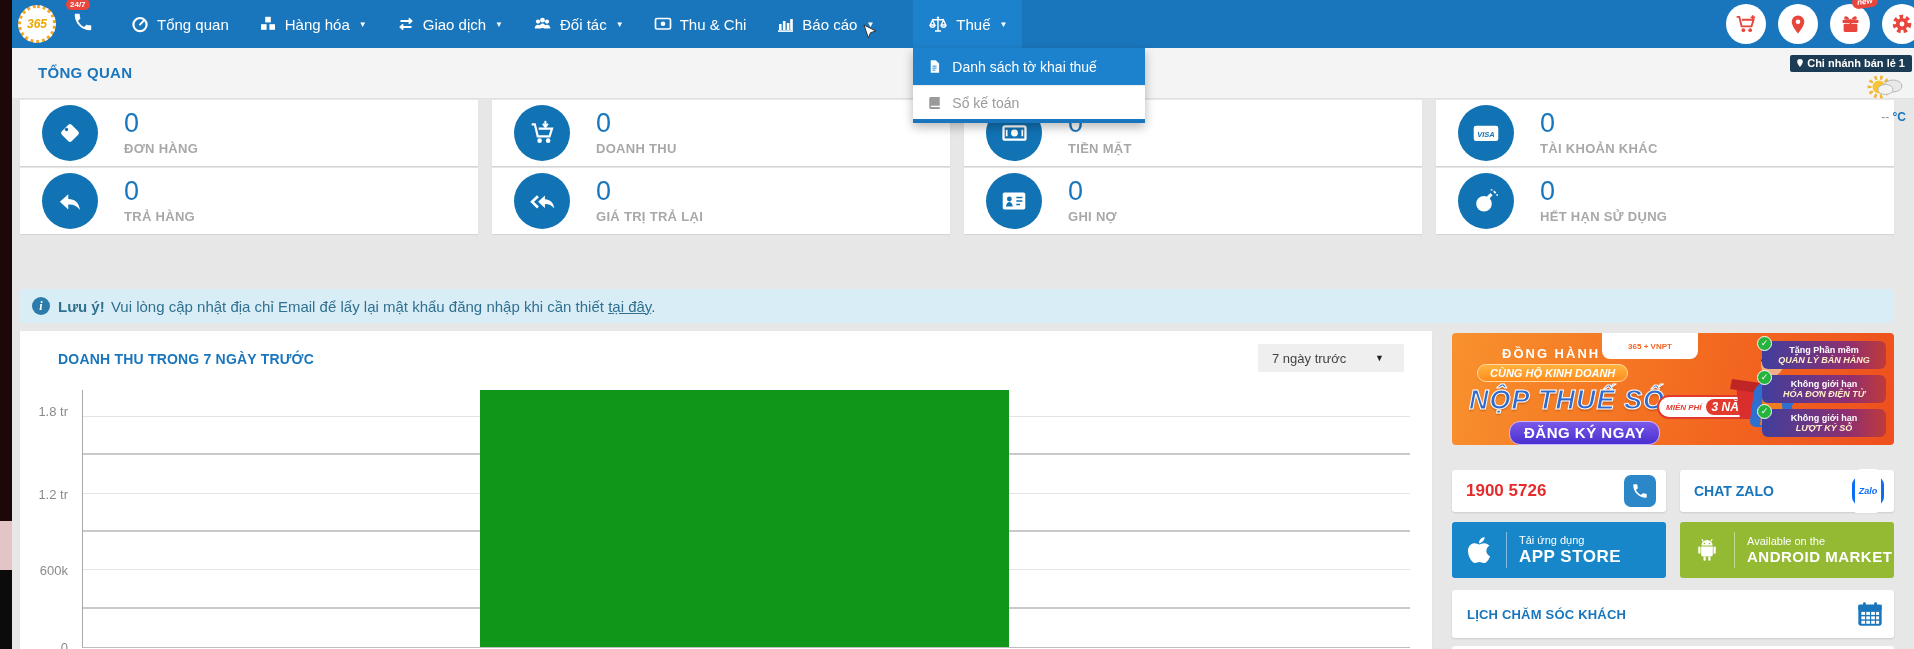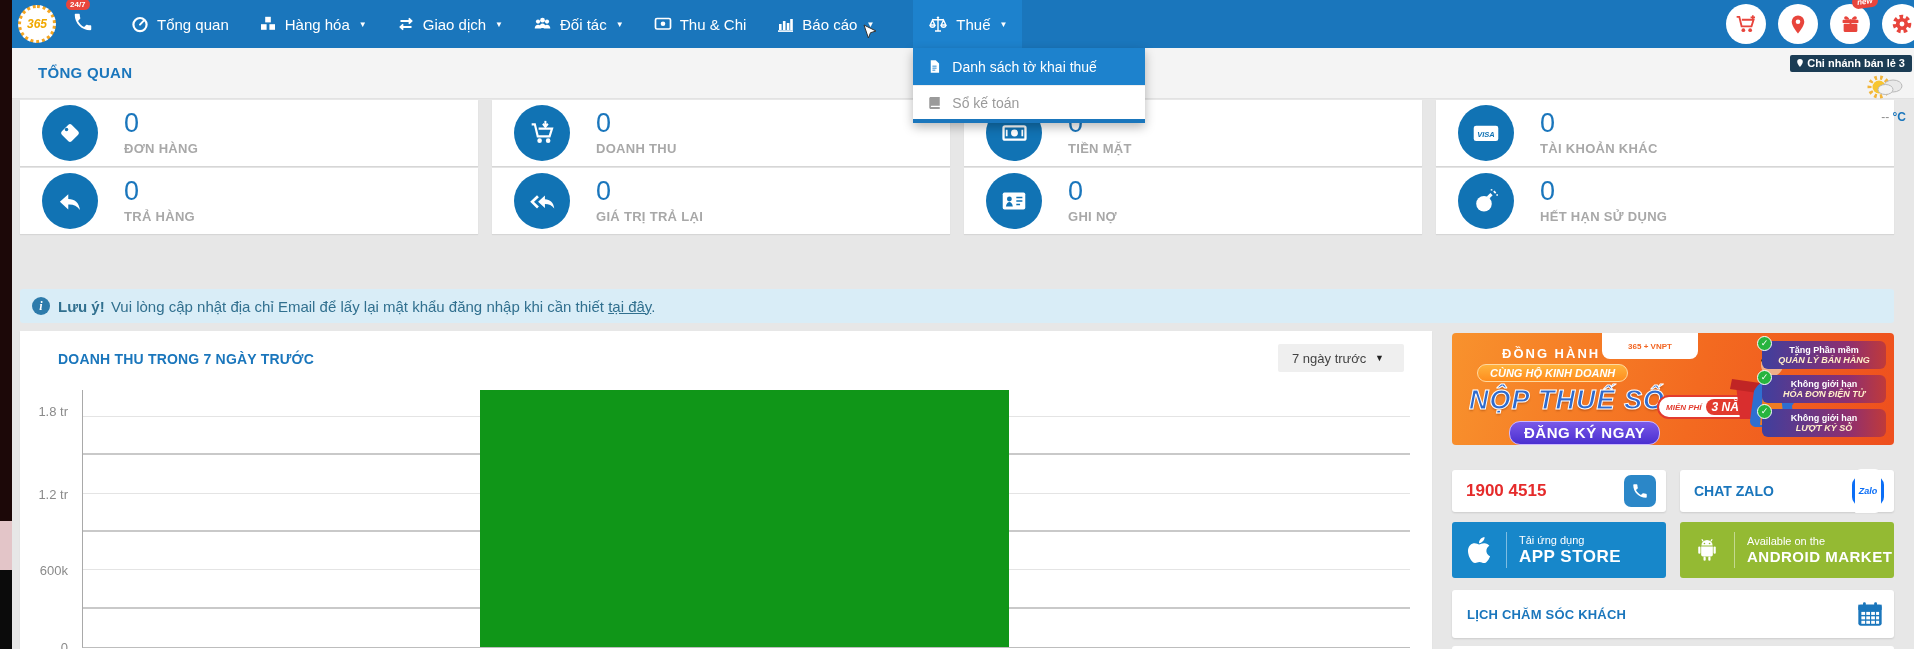--- a/index.html
+++ b/index.html
@@ -58,21 +58,21 @@
           display:flex;align-items:center;gap:8px;padding-left:12px;box-sizing:border-box;color:#31708f;font-size:15px;}
   .info-ic{width:18px;height:18px;border-radius:50%;background:#2d7bab;color:#fff;font-size:12px;font-weight:bold;
            font-style:italic;display:flex;align-items:center;justify-content:center;font-family:"Liberation Serif",serif;}
   .notice b{margin-right:2px;}
   .notice a{color:#31708f;text-decoration:underline;}
 
   
   .chart-panel{position:absolute;left:20px;top:331px;width:1412px;height:318px;background:#fff;
                box-shadow:0 1px 1px rgba(0,0,0,.07);}
   .chart-title{position:absolute;left:38px;top:20px;font-size:14px;font-weight:bold;color:#1a76bc;letter-spacing:.2px;}
-  .range-select{position:absolute;right:28px;top:13px;width:126px;height:28px;background:#efefef;border-radius:2px;
+  .range-select{position:absolute;right:28px;top:13px;width:146px;height:28px;background:#efefef;border-radius:2px;
                 display:flex;align-items:center;justify-content:space-between;padding:0 20px 0 14px;box-sizing:border-box;
                 font-size:13px;color:#444;}
   .range-select .caret2{font-size:9px;color:#222;}
   #yaxis{position:absolute;left:0;top:59px;bottom:1px;width:54px;}
   .ytick{position:absolute;right:6px;width:48px;text-align:right;font-size:13px;color:#8a8a8a;height:16px;line-height:16px;}
   #plot{position:absolute;left:62px;top:59px;right:22px;bottom:1px;border-left:1px solid #a9a9a9;
         border-bottom:1px solid #bdbdbd;}
   .gridline{position:absolute;left:0;right:0;height:2px;background:#c9c9c9;}
   .gridline.major{height:1px;background:#e4e4e4;}
   .chart-bar{position:absolute;bottom:0;}
@@ -269,21 +269,21 @@
   </div>
 
   <svg class="cursor-ptr" width="14" height="18" viewBox="0 0 14 18">
     <path d="M1 1l4.4 13 2.1-5.3 5.5-1.7z" fill="#fff" stroke="#333" stroke-width="1"></path>
   </svg>
 
   <div class="branch">
     <svg width="8" height="10" viewBox="0 0 18 20">
       <path d="M9 1a6.3 6.3 0 0 0-6.3 6.3C2.7 12 9 19 9 19s6.3-7 6.3-11.7A6.3 6.3 0 0 0 9 1z" fill="#fff"></path>
     </svg>
-    <span>Chi nhánh bán lẻ 3</span>
+    <span>Chi nhánh bán lẻ 1</span>
   </div>
 
   <div class="subheader">
     <div class="page-title">TỔNG QUAN</div>
   </div>
 
   <div class="weather">
     <svg width="42" height="32" viewBox="0 0 42 32">
       <circle cx="15" cy="15" r="9.5" fill="none" stroke="#f2b53a" stroke-width="4" stroke-dasharray="2.5 3.2"></circle>
       <circle cx="15" cy="15" r="6.5" fill="#f7c531"></circle>
@@ -476,21 +476,21 @@
       <span class="f2">HÓA ĐƠN ĐIỆN TỬ</span>
     </div>
     <div class="bn-feat" style="top:76px;">
       <span class="bn-check">✓</span>
       <span class="f1">Không giới hạn</span>
       <span class="f2">LƯỢT KÝ SỐ</span>
     </div>
   </div>
 
   <div class="side-card" style="left:1452px;top:470px;width:214px;height:42px;">
-    <span class="hotline-num">1900 4515</span>
+    <span class="hotline-num">1900 5726</span>
     <span class="phone-sq">
       <svg width="18" height="18" viewBox="0 0 24 24">
         <path fill="#fff" d="M6.62 10.79c1.44 2.83 3.76 5.15 6.59 6.59l2.2-2.21c.27-.27.67-.36 1.02-.24 1.12.37 2.33.57 3.57.57.55 0 1 .45 1 1V20c0 .55-.45 1-1 1-9.39 0-17-7.61-17-17 0-.55.45-1 1-1h3.5c.55 0 1 .45 1 1 0 1.25.2 2.45.57 3.57.11.35.03.74-.25 1.02l-2.2 2.2z"></path>
       </svg>
     </span>
   </div>
 
   <div class="side-card" style="left:1680px;top:470px;width:214px;height:42px;">
     <span class="chatzalo">CHAT ZALO</span>
     <span class="zalo-ic">

